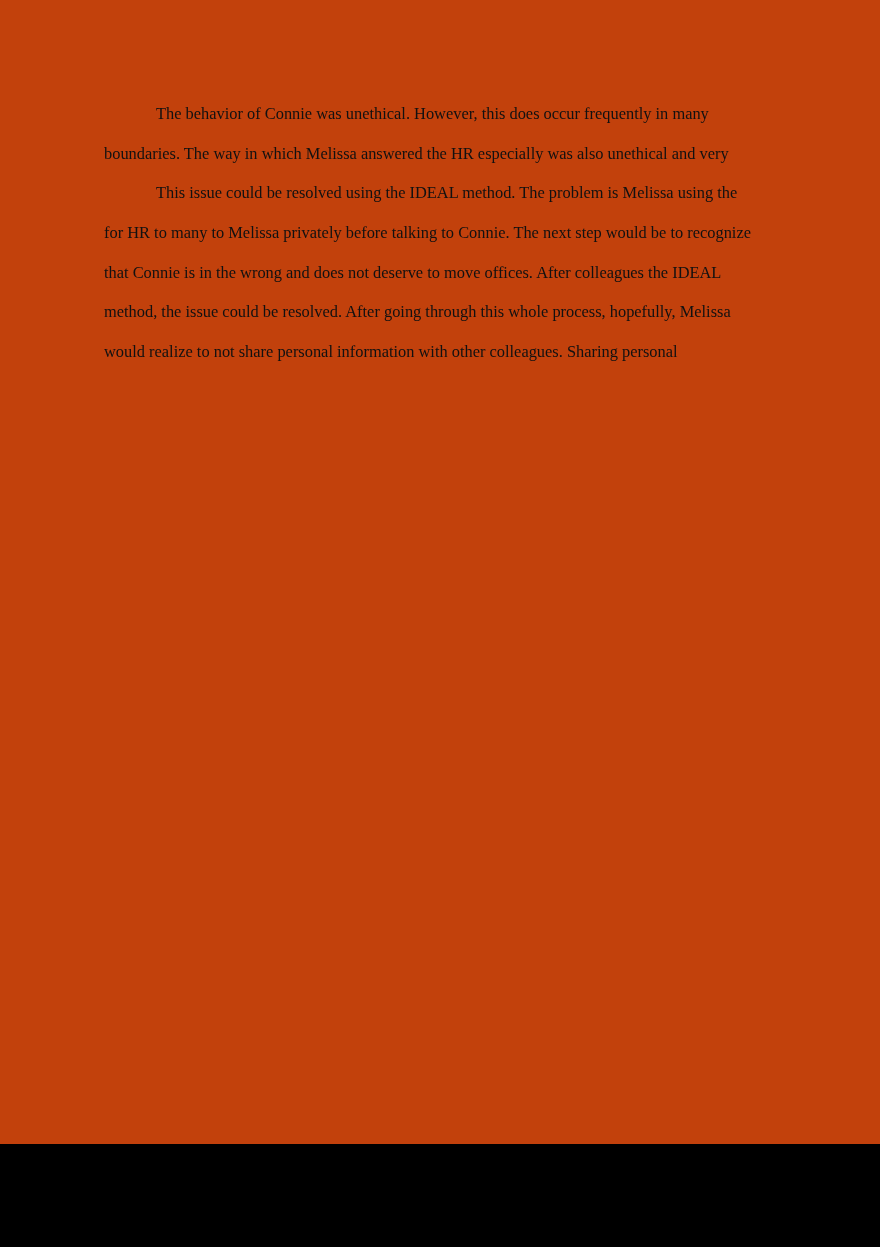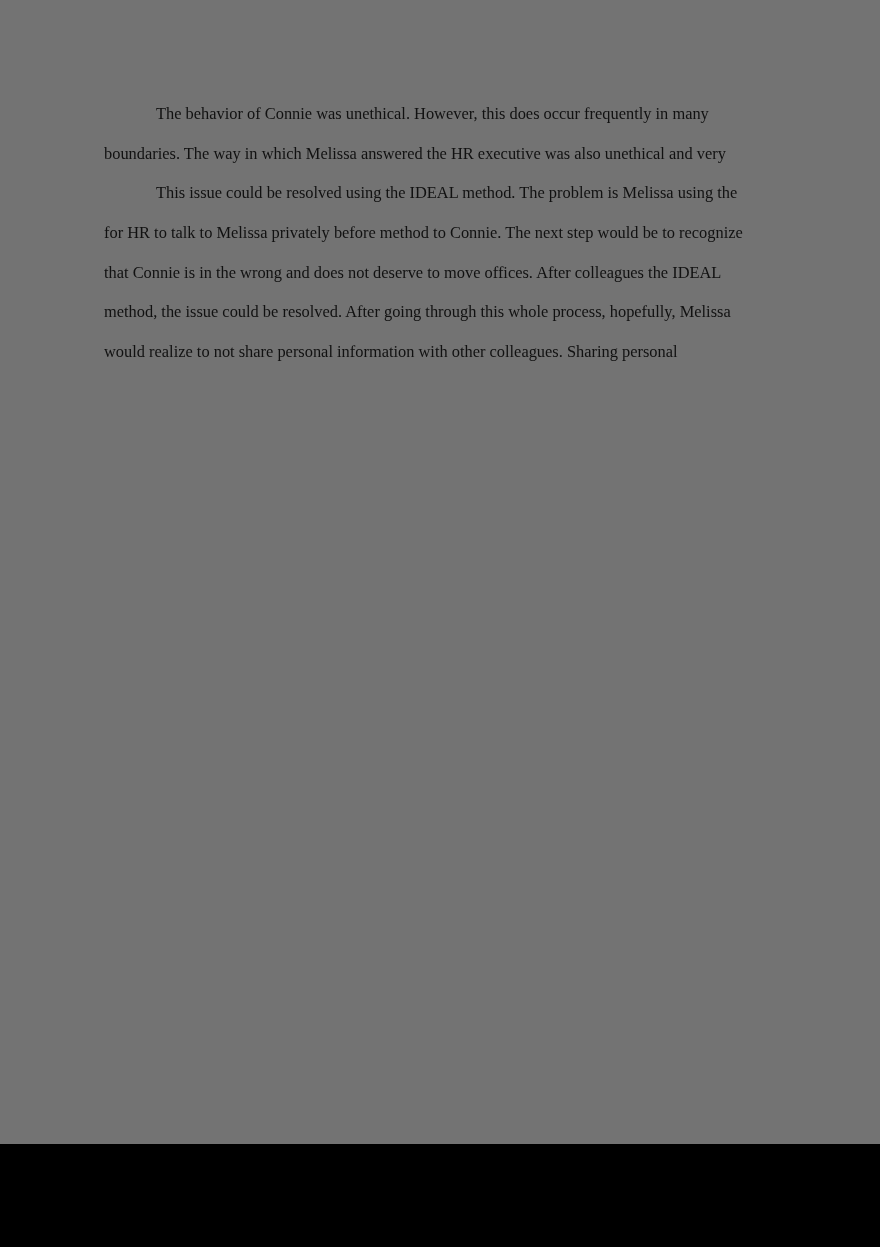--- a/index.html
+++ b/index.html
@@ -12,21 +12,21 @@
       height: 1247px;
       position: relative;
       overflow: hidden;
     }
     .page {
       position: absolute;
       left: 0;
       top: 0;
       width: 880px;
       height: 1144px;
-      background: #737373;
+      background: #c2410c;
     }
     .bottom-bar {
       position: absolute;
       left: 0;
       top: 1144px;
       width: 880px;
       height: 103px;
       background: #000000;
     }
     .text-block {
@@ -47,25 +47,25 @@
       padding-left: 52px;
     }
   </style>
 </head>
 <body>
 
 <div class="page">
   <div class="text-block">
     <div>
       <div class="line indent">The behavior of Connie was unethical. However, this does occur frequently in many</div>
-      <div class="line">boundaries. The way in which Melissa answered the HR executive was also unethical and very</div>
+      <div class="line">boundaries. The way in which Melissa answered the HR especially was also unethical and very</div>
     </div>
     <div>
       <div class="line indent">This issue could be resolved using the IDEAL method. The problem is Melissa using the</div>
-      <div class="line">for HR to talk to Melissa privately before method to Connie. The next step would be to recognize</div>
+      <div class="line">for HR to many to Melissa privately before talking to Connie. The next step would be to recognize</div>
       <div class="line">that Connie is in the wrong and does not deserve to move offices. After colleagues the IDEAL</div>
       <div class="line">method, the issue could be resolved. After going through this whole process, hopefully, Melissa</div>
       <div class="line">would realize to not share personal information with other colleagues. Sharing personal</div>
     </div>
   </div>
 </div>
 
 <div class="bottom-bar"></div>
 
 </body></html>

